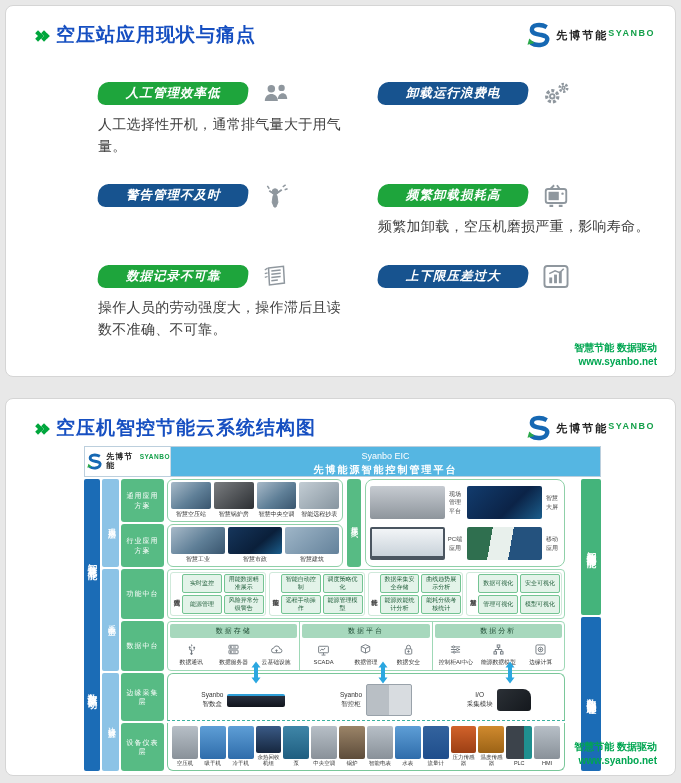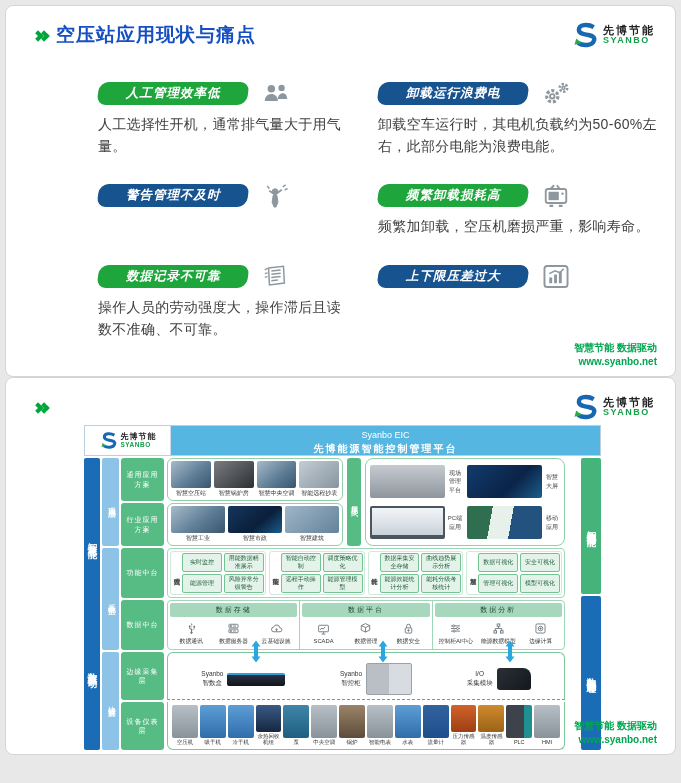--- a/index.html
+++ b/index.html
@@ -1,27 +1,27 @@
 <!DOCTYPE html>
 <html><head>
 <meta charset="utf-8">
 <style>
 *{box-sizing:border-box;margin:0;padding:0}
 html,body{width:681px;background:#e8e8e8;font-family:"Liberation Sans","DejaVu Sans",sans-serif}
 .page{padding:5px;width:681px}
 .slide{position:relative;width:671px;background:#fff;border:1px solid #d5d5d5;border-radius:8px;overflow:hidden}
-.slide1{height:372px;}
+.slide1{height:372px;margin-bottom:21px}
 .slide2{height:378px}
 .slide-head{display:flex;align-items:center;padding:15px 20px 0 28px}
 .chev{display:flex;margin-right:10px;margin-top:2px}
 .chev i{display:block;width:8px;height:8px;border-top:4px solid #00a63c;border-right:4px solid #00a63c;transform:rotate(45deg);margin-right:-2px}
 .slide-title{font-size:19px;color:#164fc1;font-weight:bold;letter-spacing:1px}
 .logo{margin-left:auto;display:flex;align-items:center;gap:4px}
 .logo svg{width:28px;height:28px}
-.logo-txt{display:flex;flex-direction:column;line-height:1.1}
+.logo-txt{display:flex;flex-direction:row;line-height:1.1}
 .logo-cn{font-size:11px;font-weight:bold;color:#222;letter-spacing:2px}
 .logo-en{font-size:9px;color:#14a04a;font-weight:bold;letter-spacing:1.5px}
 
 .pain-grid{display:grid;grid-template-columns:252px 292px;column-gap:28px;row-gap:26px;margin:32px 10px 0 92px}
 .pain-top{display:flex;align-items:center;gap:14px}
 .badge{min-width:150px;text-align:center;padding:3px 8px;border-radius:9px;transform:skewX(-8deg);color:#fff;font-size:12.5px;font-weight:bold;font-style:italic}
 .badge>span{display:inline-block;transform:skewX(8deg);letter-spacing:1px}
 .badge.green{background:#1ea53c}.badge.blue{background:#17538f}
 .pain-icon svg{width:28px;height:25px;display:block}
 .pain p{margin:8px 0 0;font-size:14px;color:#3f3f3f;line-height:1.55;letter-spacing:.3px}
@@ -149,21 +149,20 @@
               <svg viewBox="0 0 30 26">
                 <g fill="none" stroke="#8f979e">
                   <circle cx="11" cy="16" r="6" stroke-width="3.4" stroke-dasharray="3.2 2.1"></circle>
                   <circle cx="11" cy="16" r="2.4" stroke-width="2"></circle>
                   <circle cx="23" cy="7" r="4" stroke-width="2.8" stroke-dasharray="2.4 1.7"></circle>
                   <circle cx="23" cy="7" r="1.5" stroke-width="1.6"></circle>
                 </g>
               </svg>
             </span>
         </div>
-        <p>卸载空车运行时，其电机负载约为50-60%左右，此部分电能为浪费电能。</p>
       </div>
       <div class="pain">
         <div class="pain-top">
           <span class="badge blue"><span>警告管理不及时</span></span>
           <span class="pain-icon">
               <svg viewBox="0 0 28 26">
                 <g stroke="#8f979e" fill="#8f979e">
                   <circle cx="13" cy="9" r="3"></circle>
                   <path d="M13 12l-6-4M13 12l7-5" stroke-width="2" fill="none"></path>
                   <path d="M11 13h4l1 7-2 5h-2l-2-5z"></path>
@@ -226,20 +225,21 @@
       <div>www.syanbo.net</div>
     </div>
   </section>
 
   <section class="slide slide2">
     <header class="slide-head">
       <span class="chev">
           <i></i>
           <i></i>
         </span>
+      <h1 class="slide-title">空压机智控节能云系统结构图</h1>
       <div class="logo">
         <svg viewBox="0 0 32 32">
             <path d="M26 7c-7-4-17-3-17 3 0 5 6 5 11 6s8 3 6 7c-2 5-12 6-18 2" stroke="#1668b3" stroke-width="5" fill="none"></path>
             <path d="M4 27l8-2-6-5z" fill="#2aa84a"></path>
           </svg>
         <div class="logo-txt">
           <span class="logo-cn">先博节能</span>
           <span class="logo-en">SYANBO</span>
         </div>
       </div>

